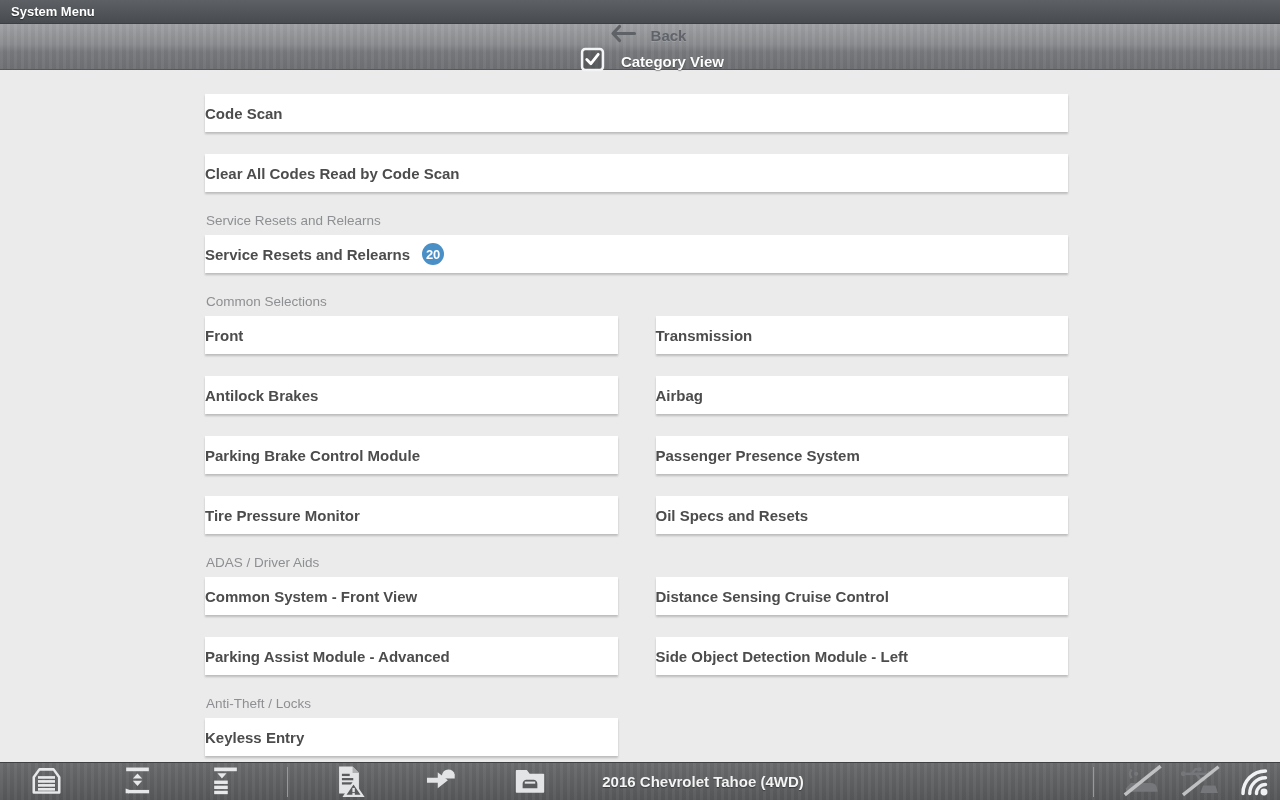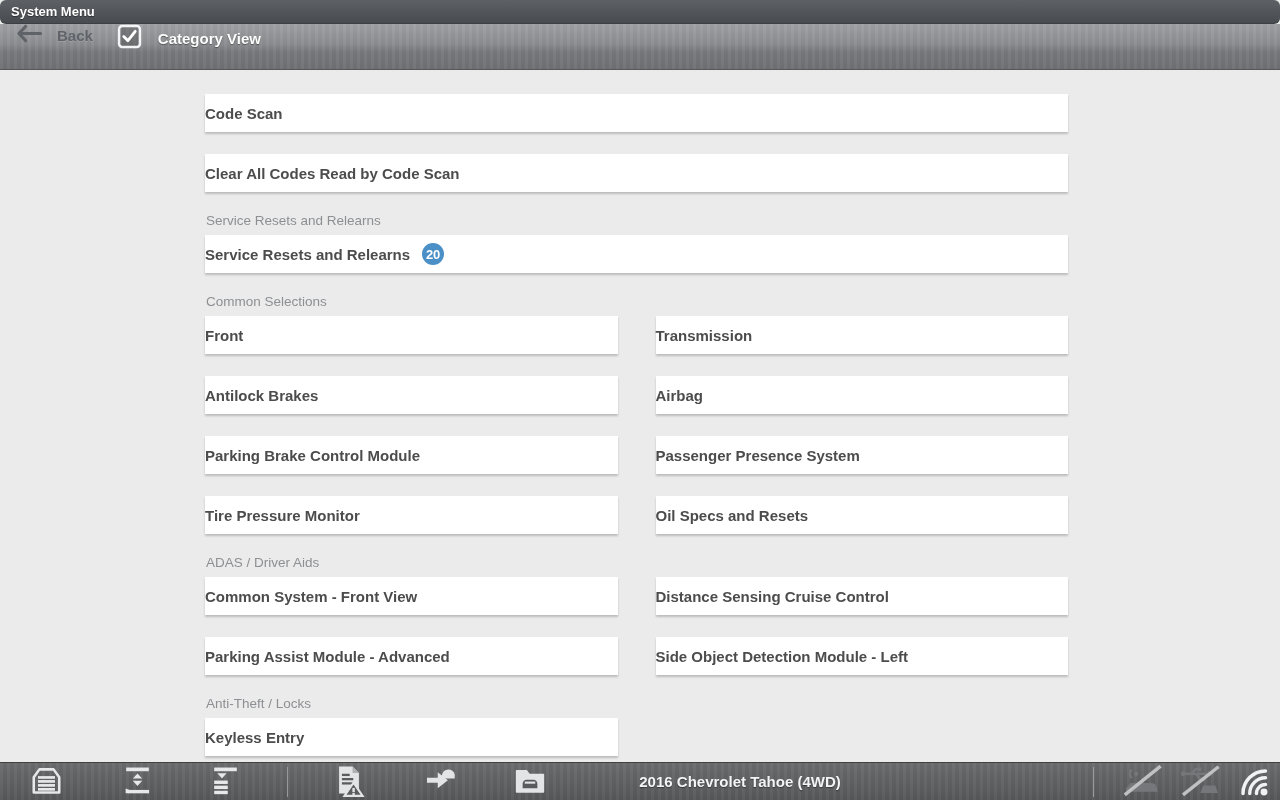--- a/index.html
+++ b/index.html
@@ -7,31 +7,30 @@
     font-family:"Liberation Sans", sans-serif; background:#ebebeb; }
 
   
   .title-bar{
     height:24px;
     background:linear-gradient(180deg,#5d6165,#484c50);
     color:#fff; font-size:13px; font-weight:bold;
     line-height:24px; padding-left:11px;
     text-shadow:0 1px 1px rgba(0,0,0,.45);
     border-bottom:1px solid #3c4044;
-    border-radius:6px;
   }
 
   
   .toolbar{
     height:46px;
     background:
       repeating-linear-gradient(90deg, rgba(255,255,255,.035) 0 3px, rgba(0,0,0,.025) 3px 7px),
       linear-gradient(180deg,#9fa1a4,#8a8c8f 45%,#77797c 62%,#6e7073);
     border-bottom:1px solid #55575a;
-    display:flex; align-items:flex-start;
+    display:flex; align-items:center;flex-direction:column;
   }
   .back-btn{ display:flex; align-items:center; margin-left:16px; cursor:default; }
   .back-label{ font-size:15px; font-weight:bold; color:#60646a; margin-left:14px;
     text-shadow:0 1px 0 rgba(255,255,255,.12); }
   .catview{ display:flex; align-items:center; margin-left:24px; }
   .catview-label{ font-size:15px; font-weight:bold; color:#fdfdfd; margin-left:16px;
     text-shadow:0 1px 1px rgba(0,0,0,.4); }
 
   
   .content{ height:730px; overflow:hidden; padding-top:24px; }
@@ -63,21 +62,21 @@
     position:fixed; left:0; bottom:0; width:1280px; height:38px;
     background:
       repeating-linear-gradient(90deg, rgba(255,255,255,.03) 0 3px, rgba(0,0,0,.03) 3px 7px),
       linear-gradient(180deg,#6a6c6e,#56585a);
     border-top:1px solid #3f4143;
   }
   .sb-item{ position:absolute; top:0; height:38px; width:40px;
     display:flex; align-items:center; justify-content:center; cursor:pointer; }
   .sb-divider{ position:absolute; top:4px; width:1px; height:30px; background:#97999b; }
   .vehicle-label{
-    position:absolute; top:0; left:740px; transform:translateX(-50%);
+    position:absolute; top:0; left:703px; transform:translateX(-50%);
     height:38px; line-height:38px; white-space:nowrap;
     font-size:15px; font-weight:bold; color:#f4f4f4;
     text-shadow:0 1px 1px rgba(0,0,0,.4);
   }
 </style>
 </head>
 <body>
 
 <div class="title-bar">
   <span>System Menu</span>

